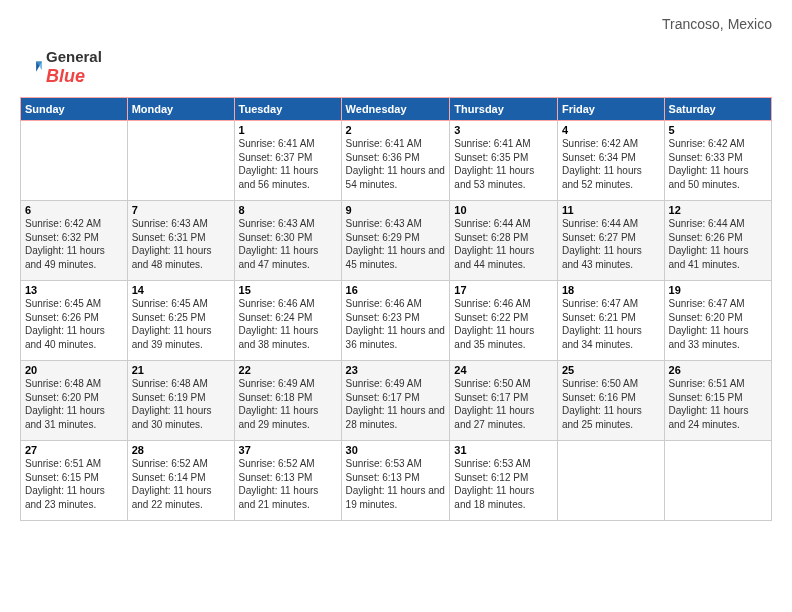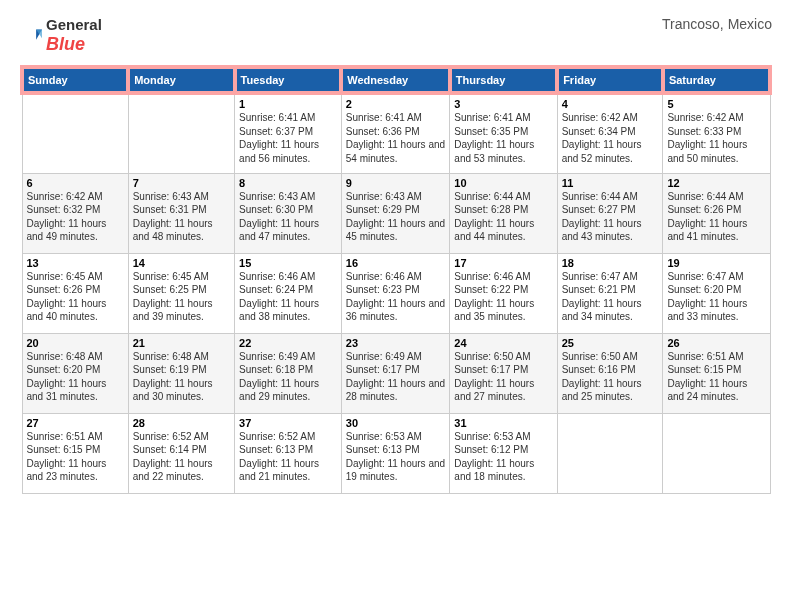--- a/index.html
+++ b/index.html
@@ -19,20 +19,21 @@
     .header {
       display: flex;
       justify-content: space-between;
       align-items: flex-start;
       margin-bottom: 10px;
     }
     .logo {
       display: flex;
       align-items: center;
       gap: 4px;
+      margin-top: 32px;
     }
     .logo-text-general {
       font-size: 15px;
       font-weight: bold;
       color: #333;
     }
     .logo-text-blue {
       font-size: 18px;
       font-weight: bold;
       color: #ef4444;
@@ -59,21 +60,21 @@
       border-collapse: collapse;
       font-size: 10px;
     }
     .calendar th {
       background: #1a5fa8;
       color: #fff;
       padding: 5px 4px;
       text-align: left;
       font-size: 11px;
       font-weight: bold;
-      border: 4px solid #fca5a5;
+      border: 1px solid #fca5a5;
     }
     .calendar td {
       border: 1px solid #ccc;
       vertical-align: top;
       padding: 3px 4px;
       width: 113px;
       height: 80px;
       background: #fff;
     }
     .calendar tr:nth-child(even) td {

